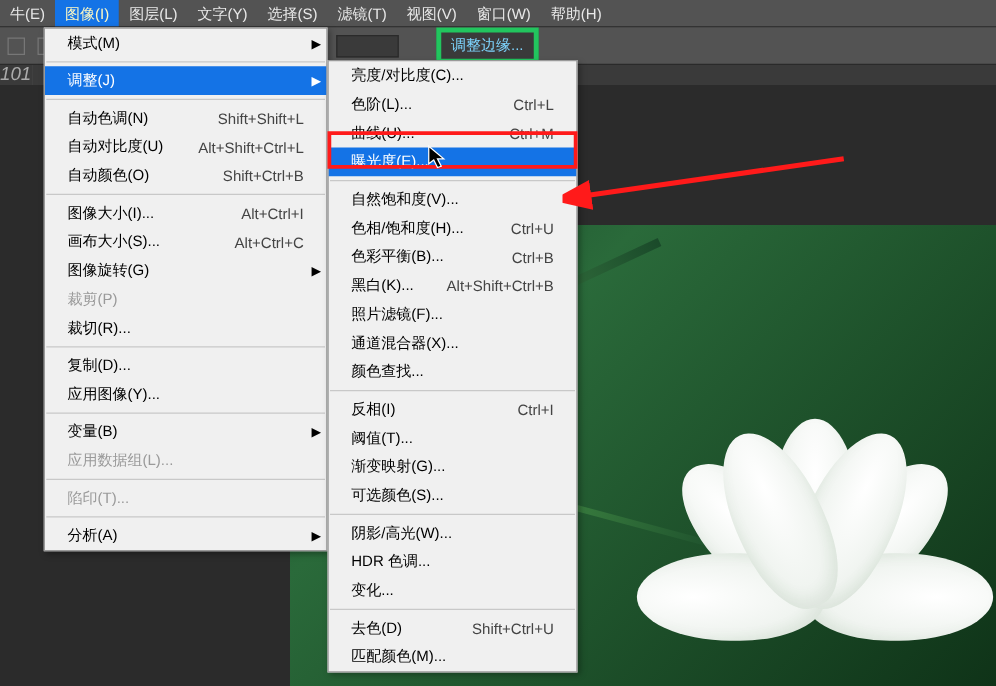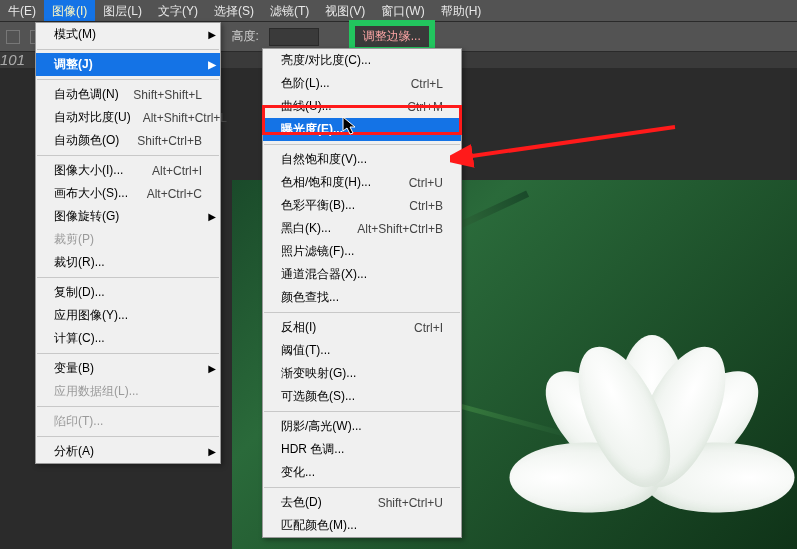--- a/index.html
+++ b/index.html
@@ -50,23 +50,23 @@
     font-size: 12px;
   }
   .tool-label { font-size: 12px; }
   .tool-input {
     background: #3a3a3a;
     border: 1px solid #2a2a2a;
     height: 18px;
     width: 50px;
   }
   .tool-btn {
-    border: 6px solid #22c55e;
+    border: 4px solid #22c55e;
     background: #3a3a3a;
-    color: #fca5a5;
+    color: #7dd3fc;
     font-size: 12px;
     padding: 2px 8px;
   }
   .ruler-corner {
     position: absolute;
     left: 0; top: 52px;
     width: 26px; height: 16px;
     background: #3a3a3a;
     color: #aaa;
     font-size: 15px;
@@ -139,39 +139,38 @@
   .dropdown {
     position: absolute;
     background: #f0f0f0;
     color: #000;
     border: 1px solid #9a9a9a;
     box-shadow: 2px 2px 5px rgba(0,0,0,.35);
     font-size: 12px;
   }
   .dd-main {
     left: 35px; top: 22px;
-    width: 186px;
+    width: 227px;
   }
   .dd-sub {
     left: 262px; top: 48px;
     width: 200px;
   }
   .dropdown-item {
     display: flex;
     justify-content: space-between;
     align-items: center;
     padding: 3px 18px 3px 18px;
     white-space: nowrap;
     position: relative;
   }
   .dropdown-item.disabled { color: #9a9a9a; }
   .dropdown-item.highlighted {
     background: #1473e6;
     color: #fff;
-    font-weight: bold;
   }
   .dropdown-item .shortcut { color: #444; font-size: 12px; margin-left: 12px; }
   .dropdown-item .submenu-arrow {
     position: absolute;
     right: 4px;
     font-size: 10px;
   }
   .dropdown-sep {
     border-top: 1px solid #c8c8c8;
     margin: 3px 1px;
@@ -298,23 +297,20 @@
     <div class="dropdown-item">
       <span>裁切(R)...</span>
     </div>
     <div class="dropdown-sep"></div>
     <div class="dropdown-item">
       <span>复制(D)...</span>
     </div>
     <div class="dropdown-item">
       <span>应用图像(Y)...</span>
     </div>
-    <div class="dropdown-item">
-      <span>计算(C)...</span>
-    </div>
     <div class="dropdown-sep"></div>
     <div class="dropdown-item">
       <span>变量(B)</span>
       <span class="submenu-arrow">▶</span>
     </div>
     <div class="dropdown-item disabled">
       <span>应用数据组(L)...</span>
     </div>
     <div class="dropdown-sep"></div>
     <div class="dropdown-item disabled">

